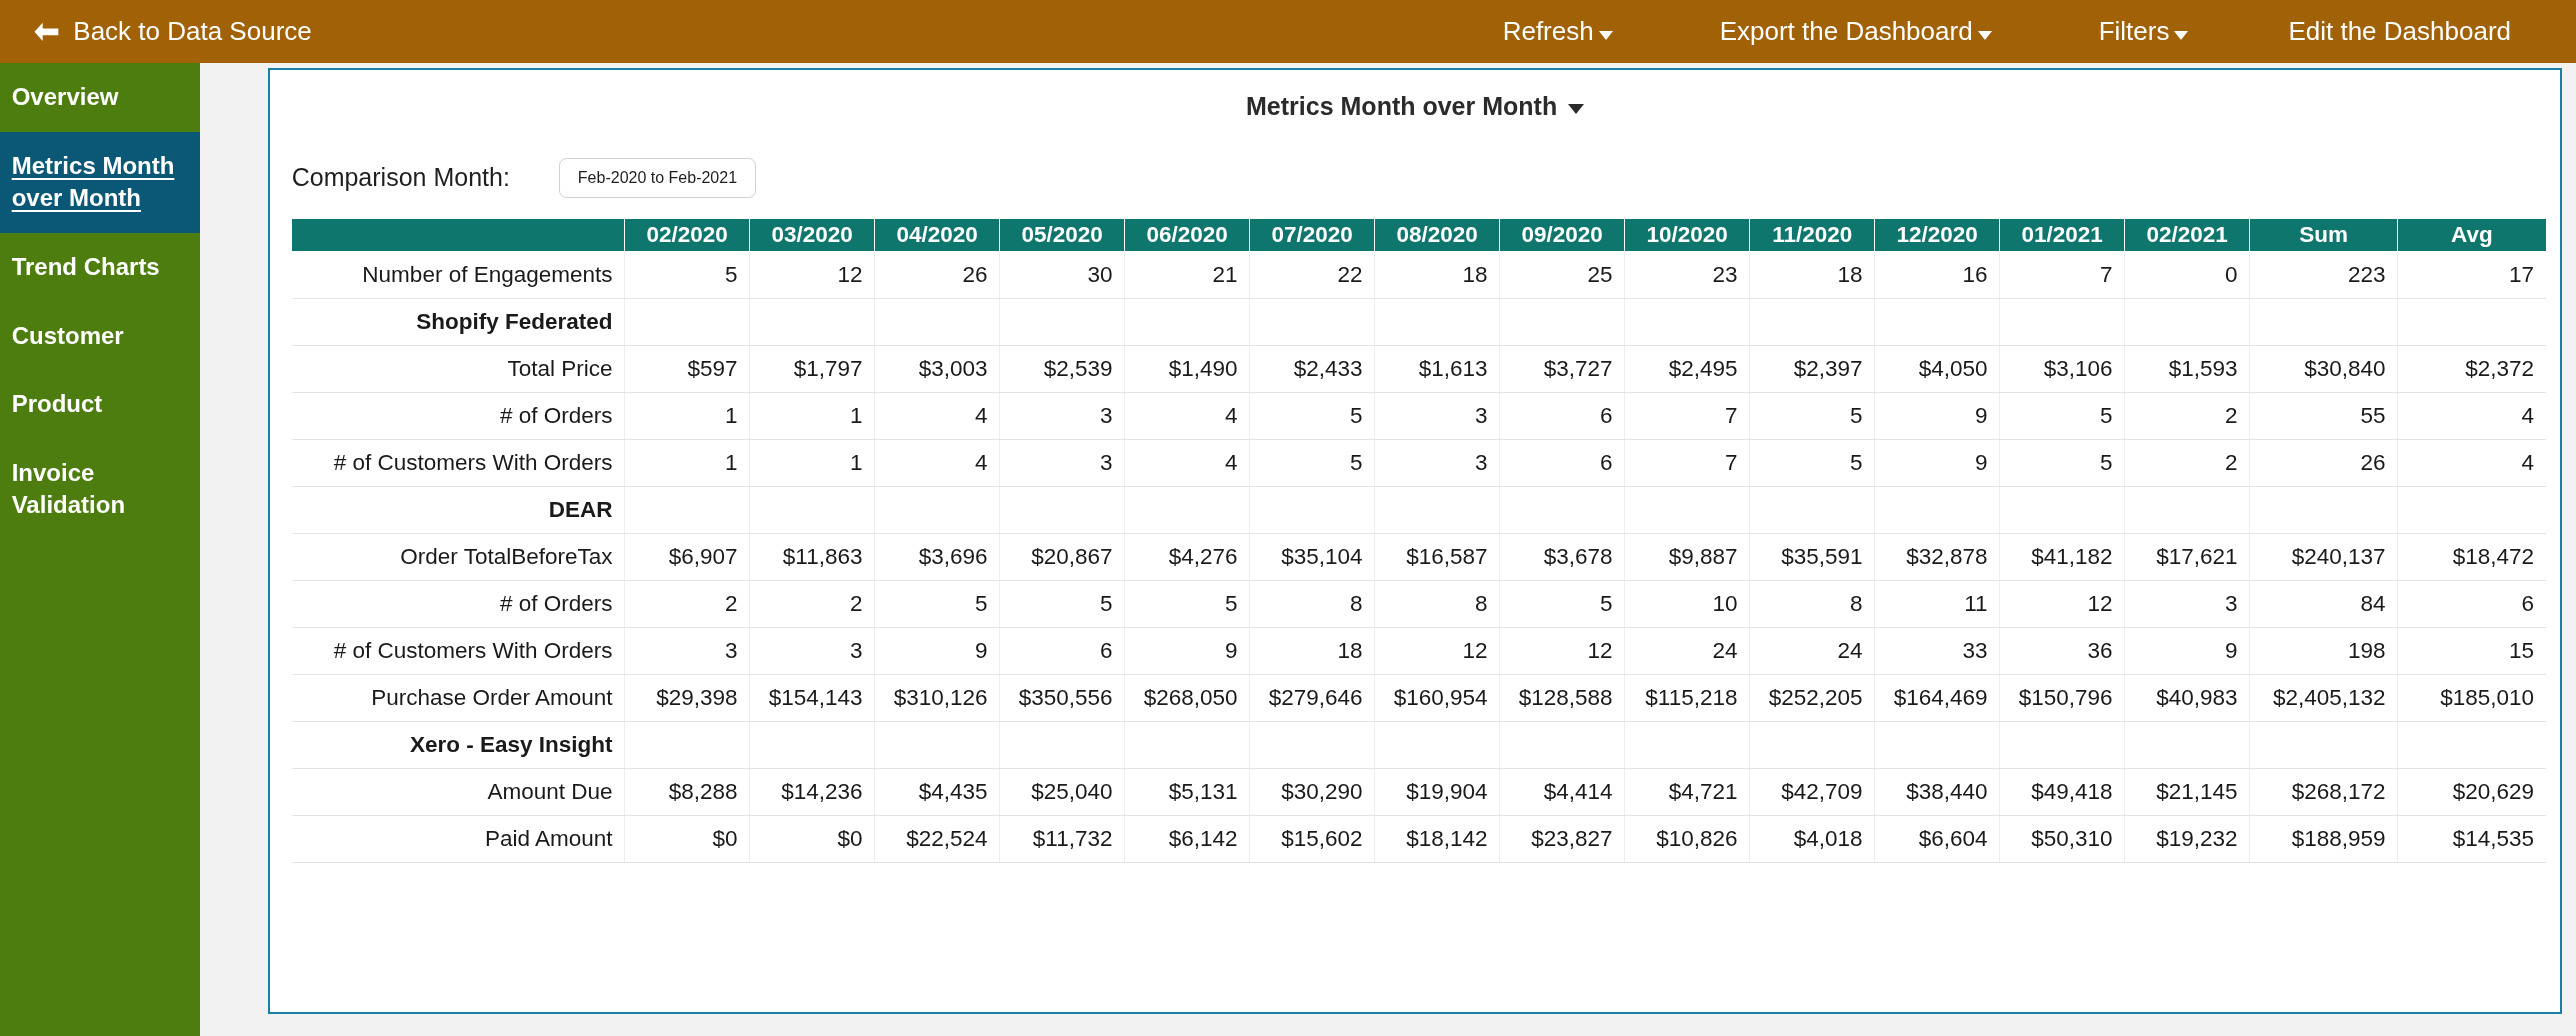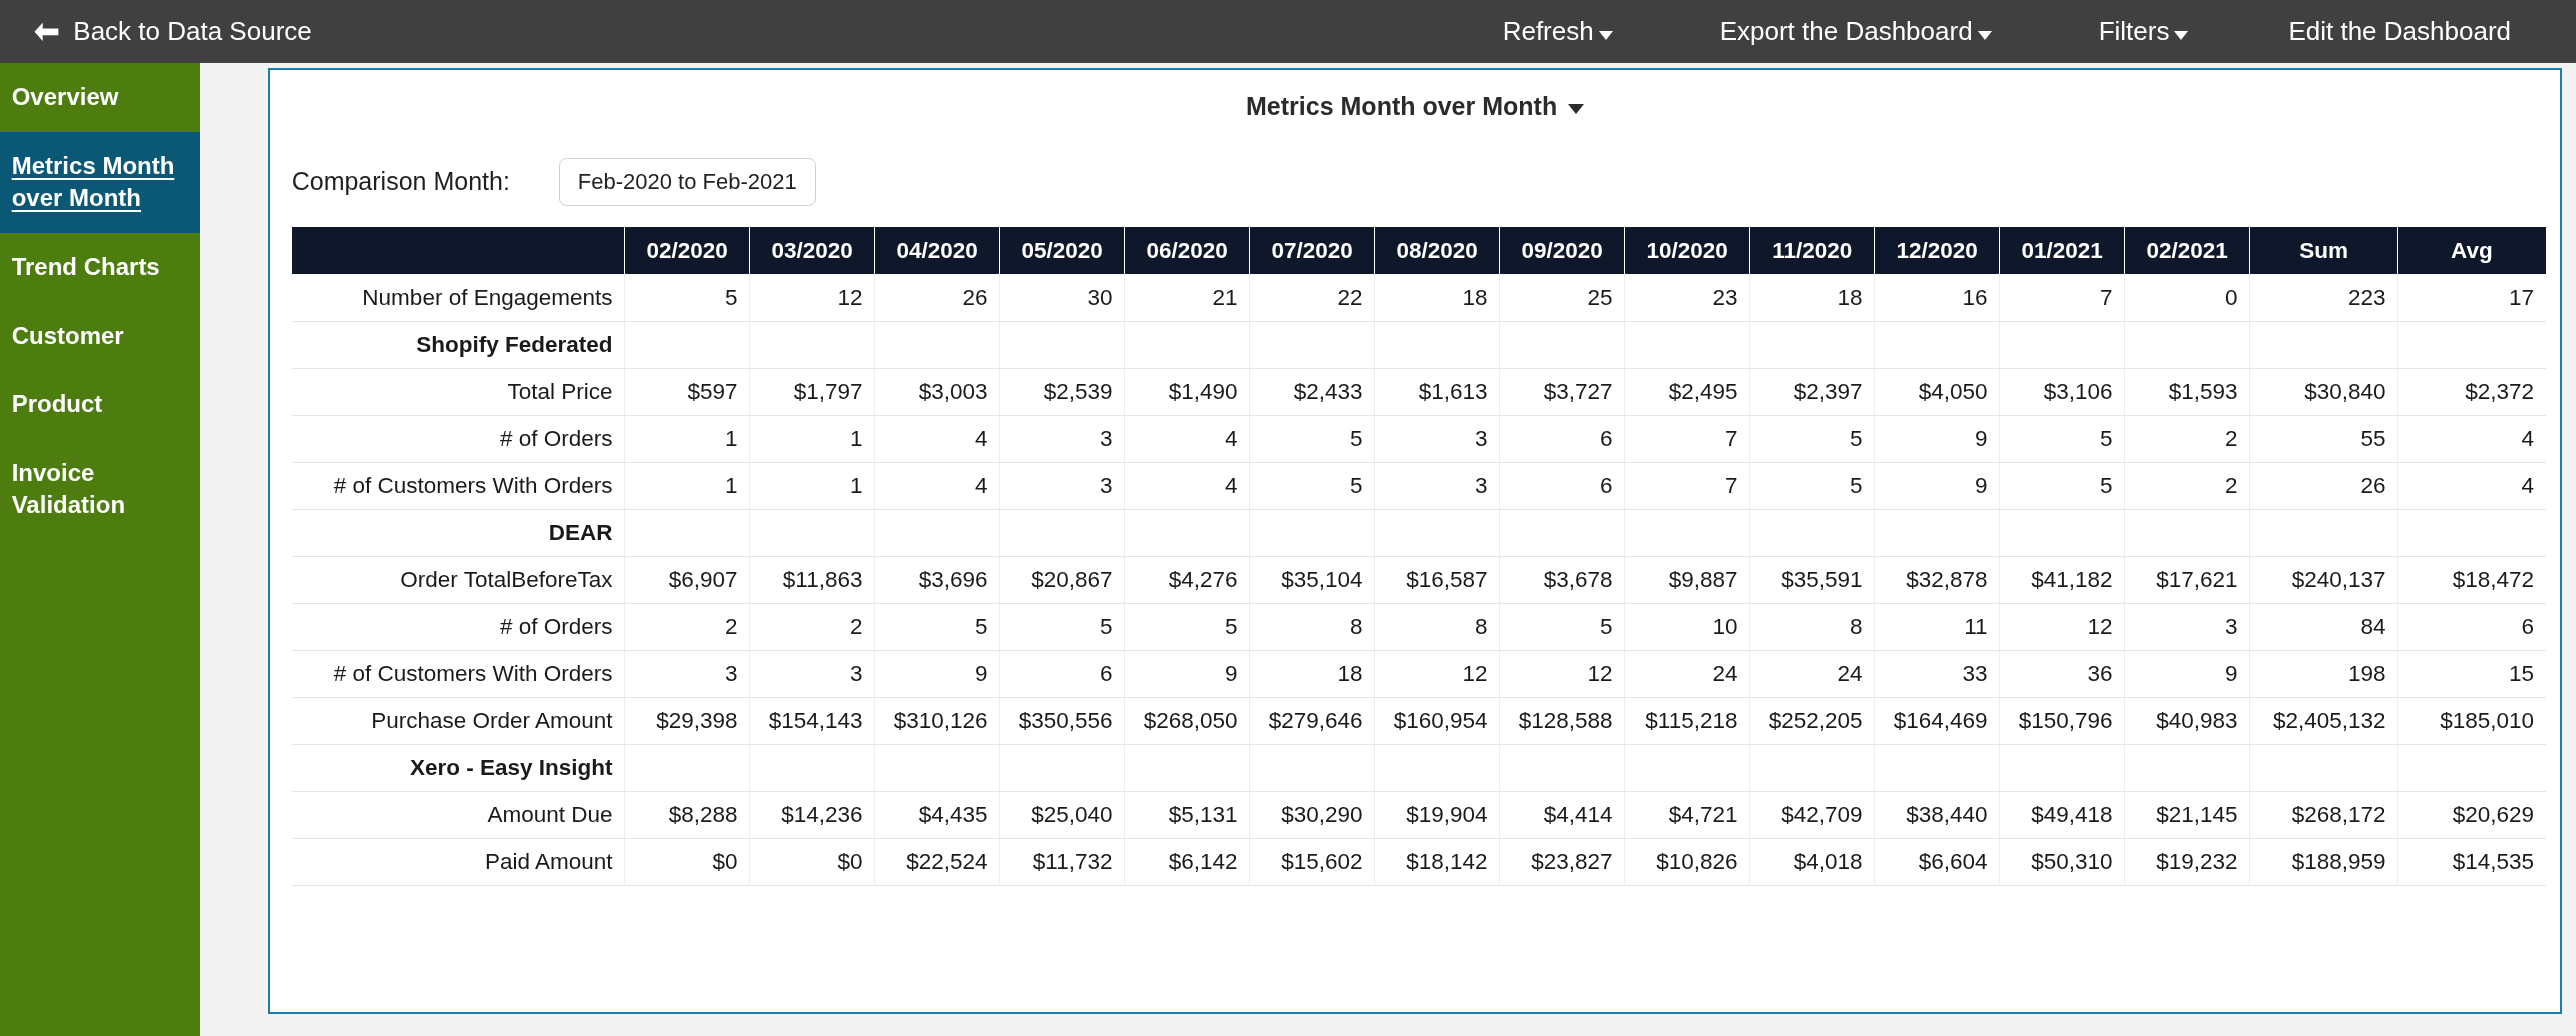--- a/index.html
+++ b/index.html
@@ -8,21 +8,21 @@
     width: 2576px; height: 1036px;
     background: #f2f2f2;
     font-family: "Liberation Sans", sans-serif;
     overflow: hidden;
   }
 
   
   .topbar {
     position: absolute; top: 0; left: 0;
     width: 2576px; height: 63px;
-    background: #404040;
+    background: #a16207;
     display: flex; align-items: center;
   }
   .back-link {
     display: flex; align-items: center; gap: 13.3px;
     margin-left: 32px;
     color: #ffffff; font-size: 26px; font-weight: 400;
     cursor: pointer; white-space: nowrap;
   }
   .back-arrow { display: block; width: 28px; height: 21.7px; }
   .topnav {
@@ -95,36 +95,36 @@
   }
   .comparison-label {
     font-size: 25px; color: #1f1f1f;
     margin-right: 16.7px; white-space: nowrap;
   }
   .comparison-box {
     border: 1.7px solid #cfcfcf;
     border-radius: 7.5px;
     background: #ffffff;
     padding: 10px 18.3px;
-    font-size: 22px; color: #1f1f1f;
+    font-size: 16px; color: #1f1f1f;
     cursor: pointer; white-space: nowrap;
   }
 
   
   .table-wrap { margin: 21.7px 21.7px 0 21.7px; }
   table.metrics {
     border-collapse: collapse;
     width: 2246px;
     table-layout: fixed;
   }
   table.metrics th {
-    background: #0f172a;
+    background: #0f766e;
     color: #ffffff;
     font-size: 22.5px; font-weight: bold;
-    height: 47px;
+    height: 32px;
     border-right: 1.7px solid #ffffff;
     text-align: center;
     vertical-align: middle;
   }
   table.metrics th.rowlabel-col {
     border-right: 1.7px solid #ffffff;
     width: 333px;
   }
   table.metrics th:last-child { border-right: none; }
   table.metrics td {

